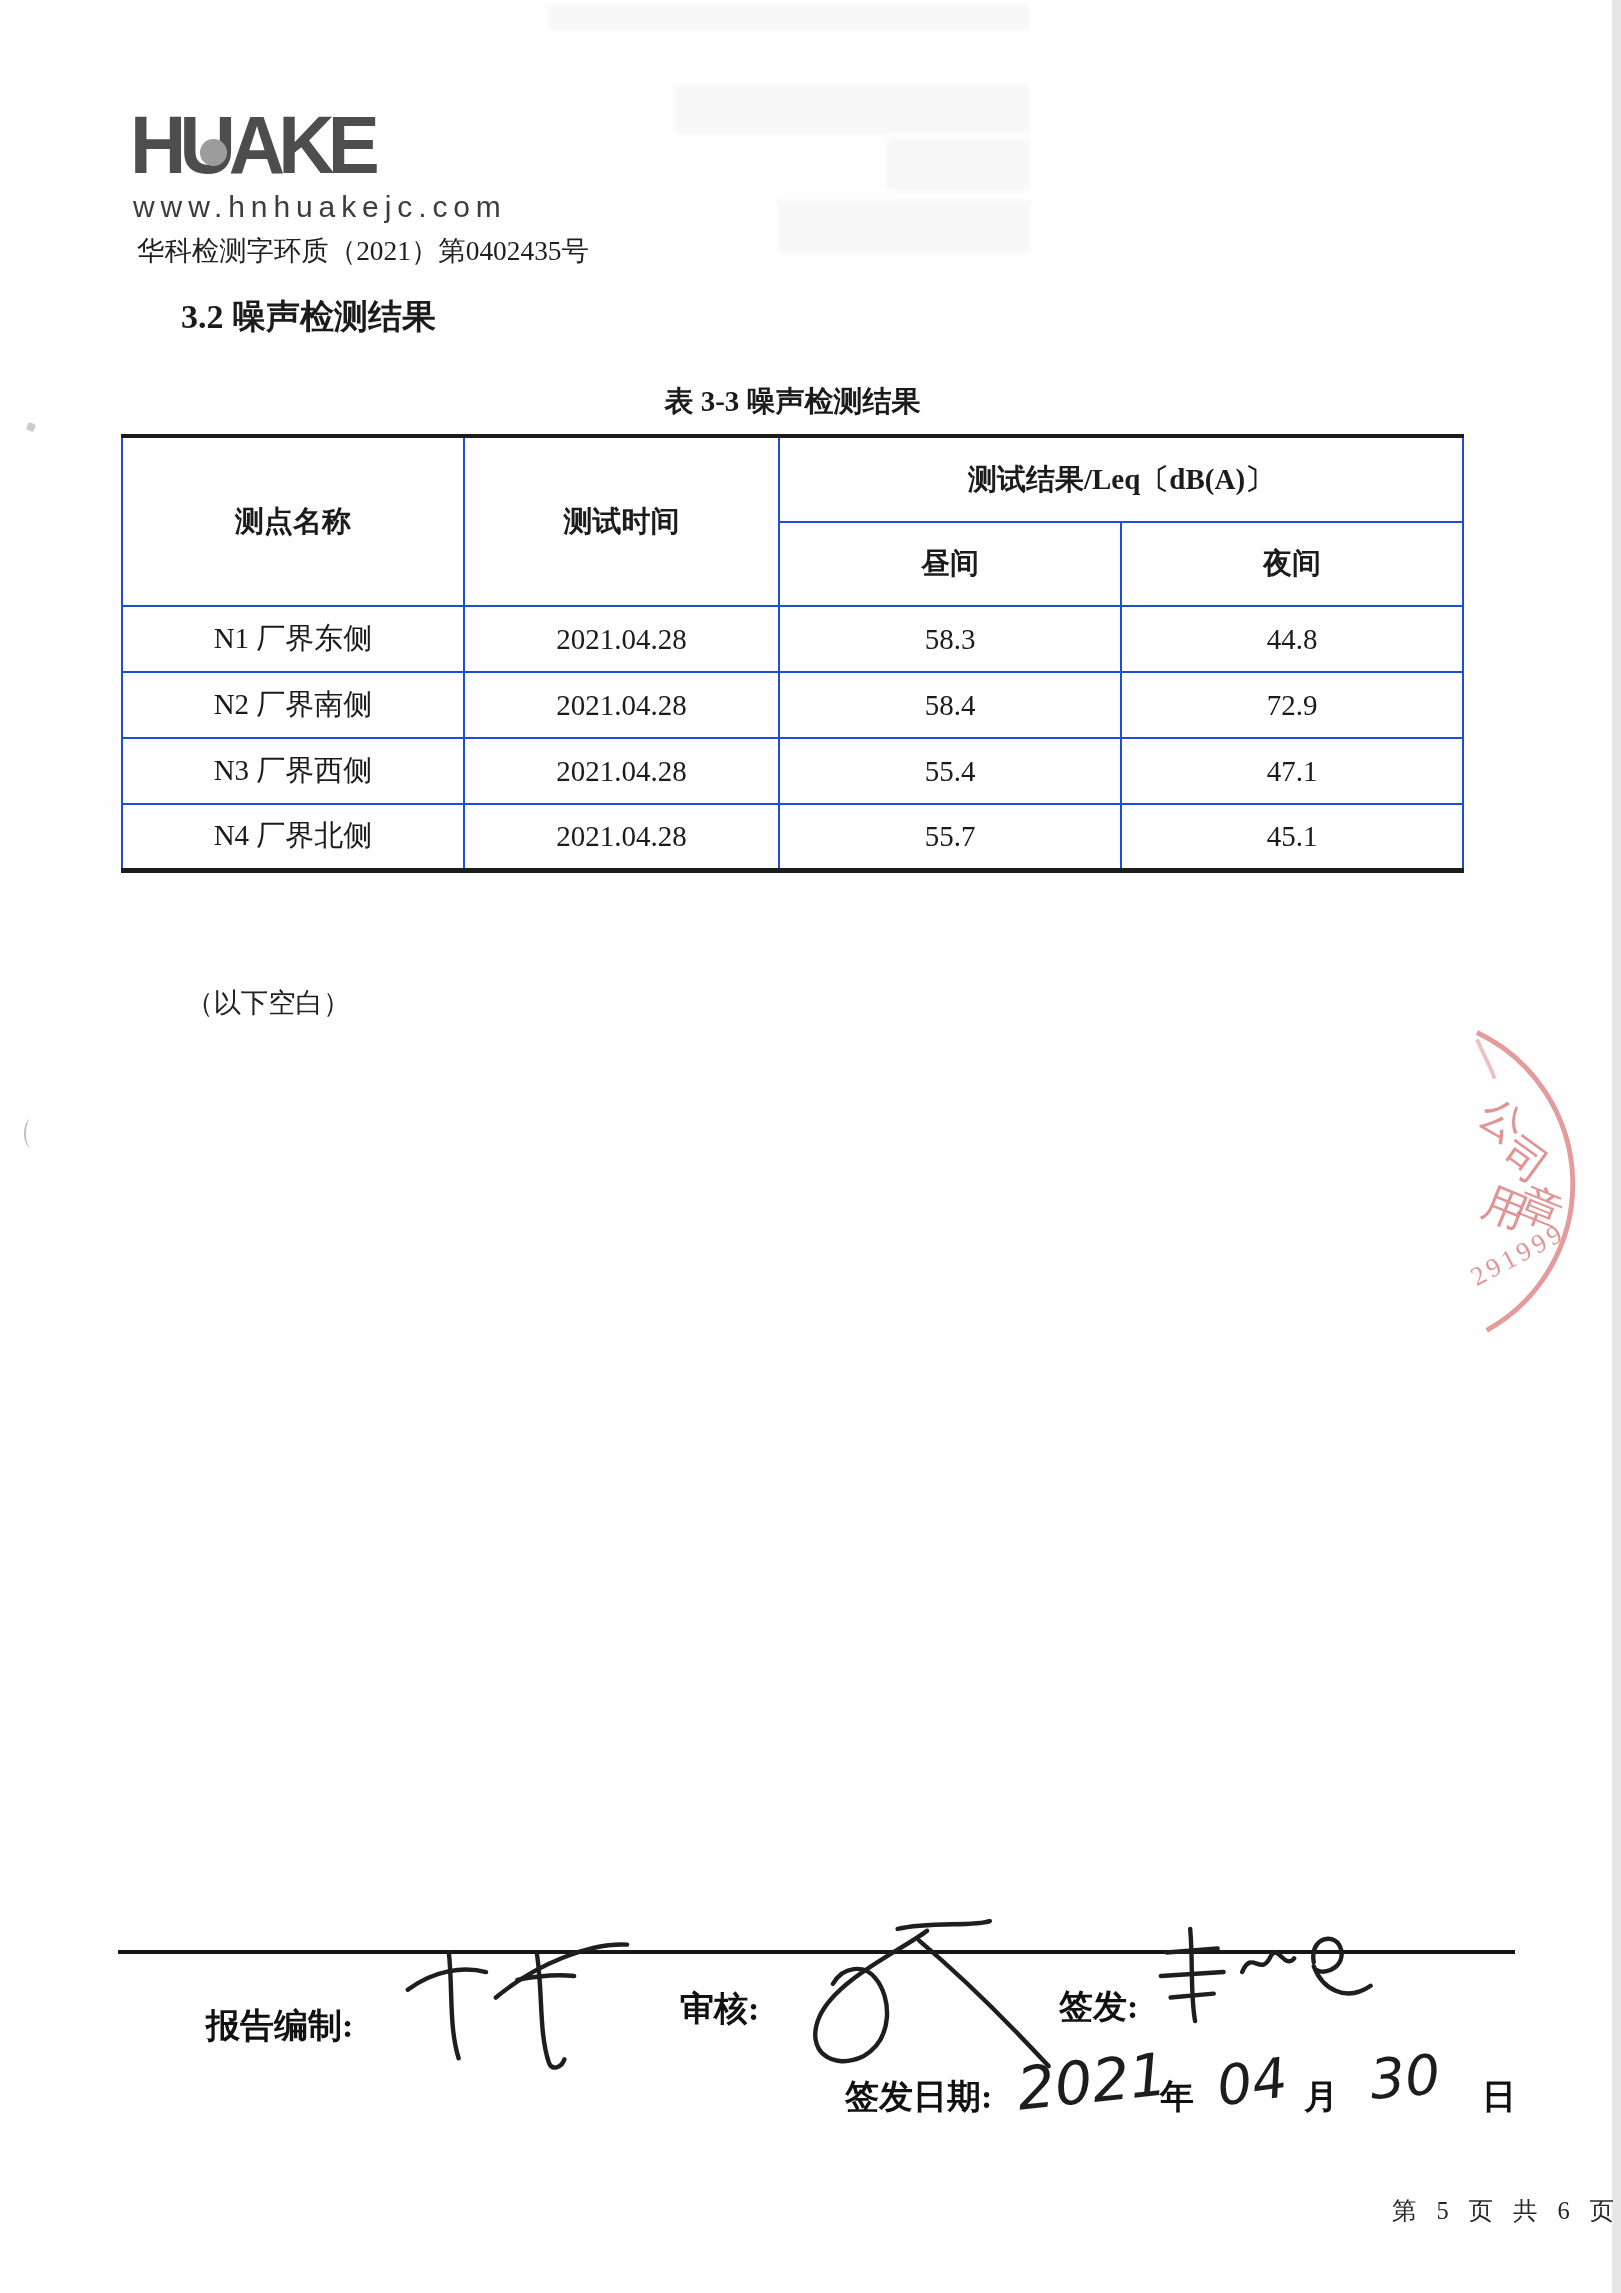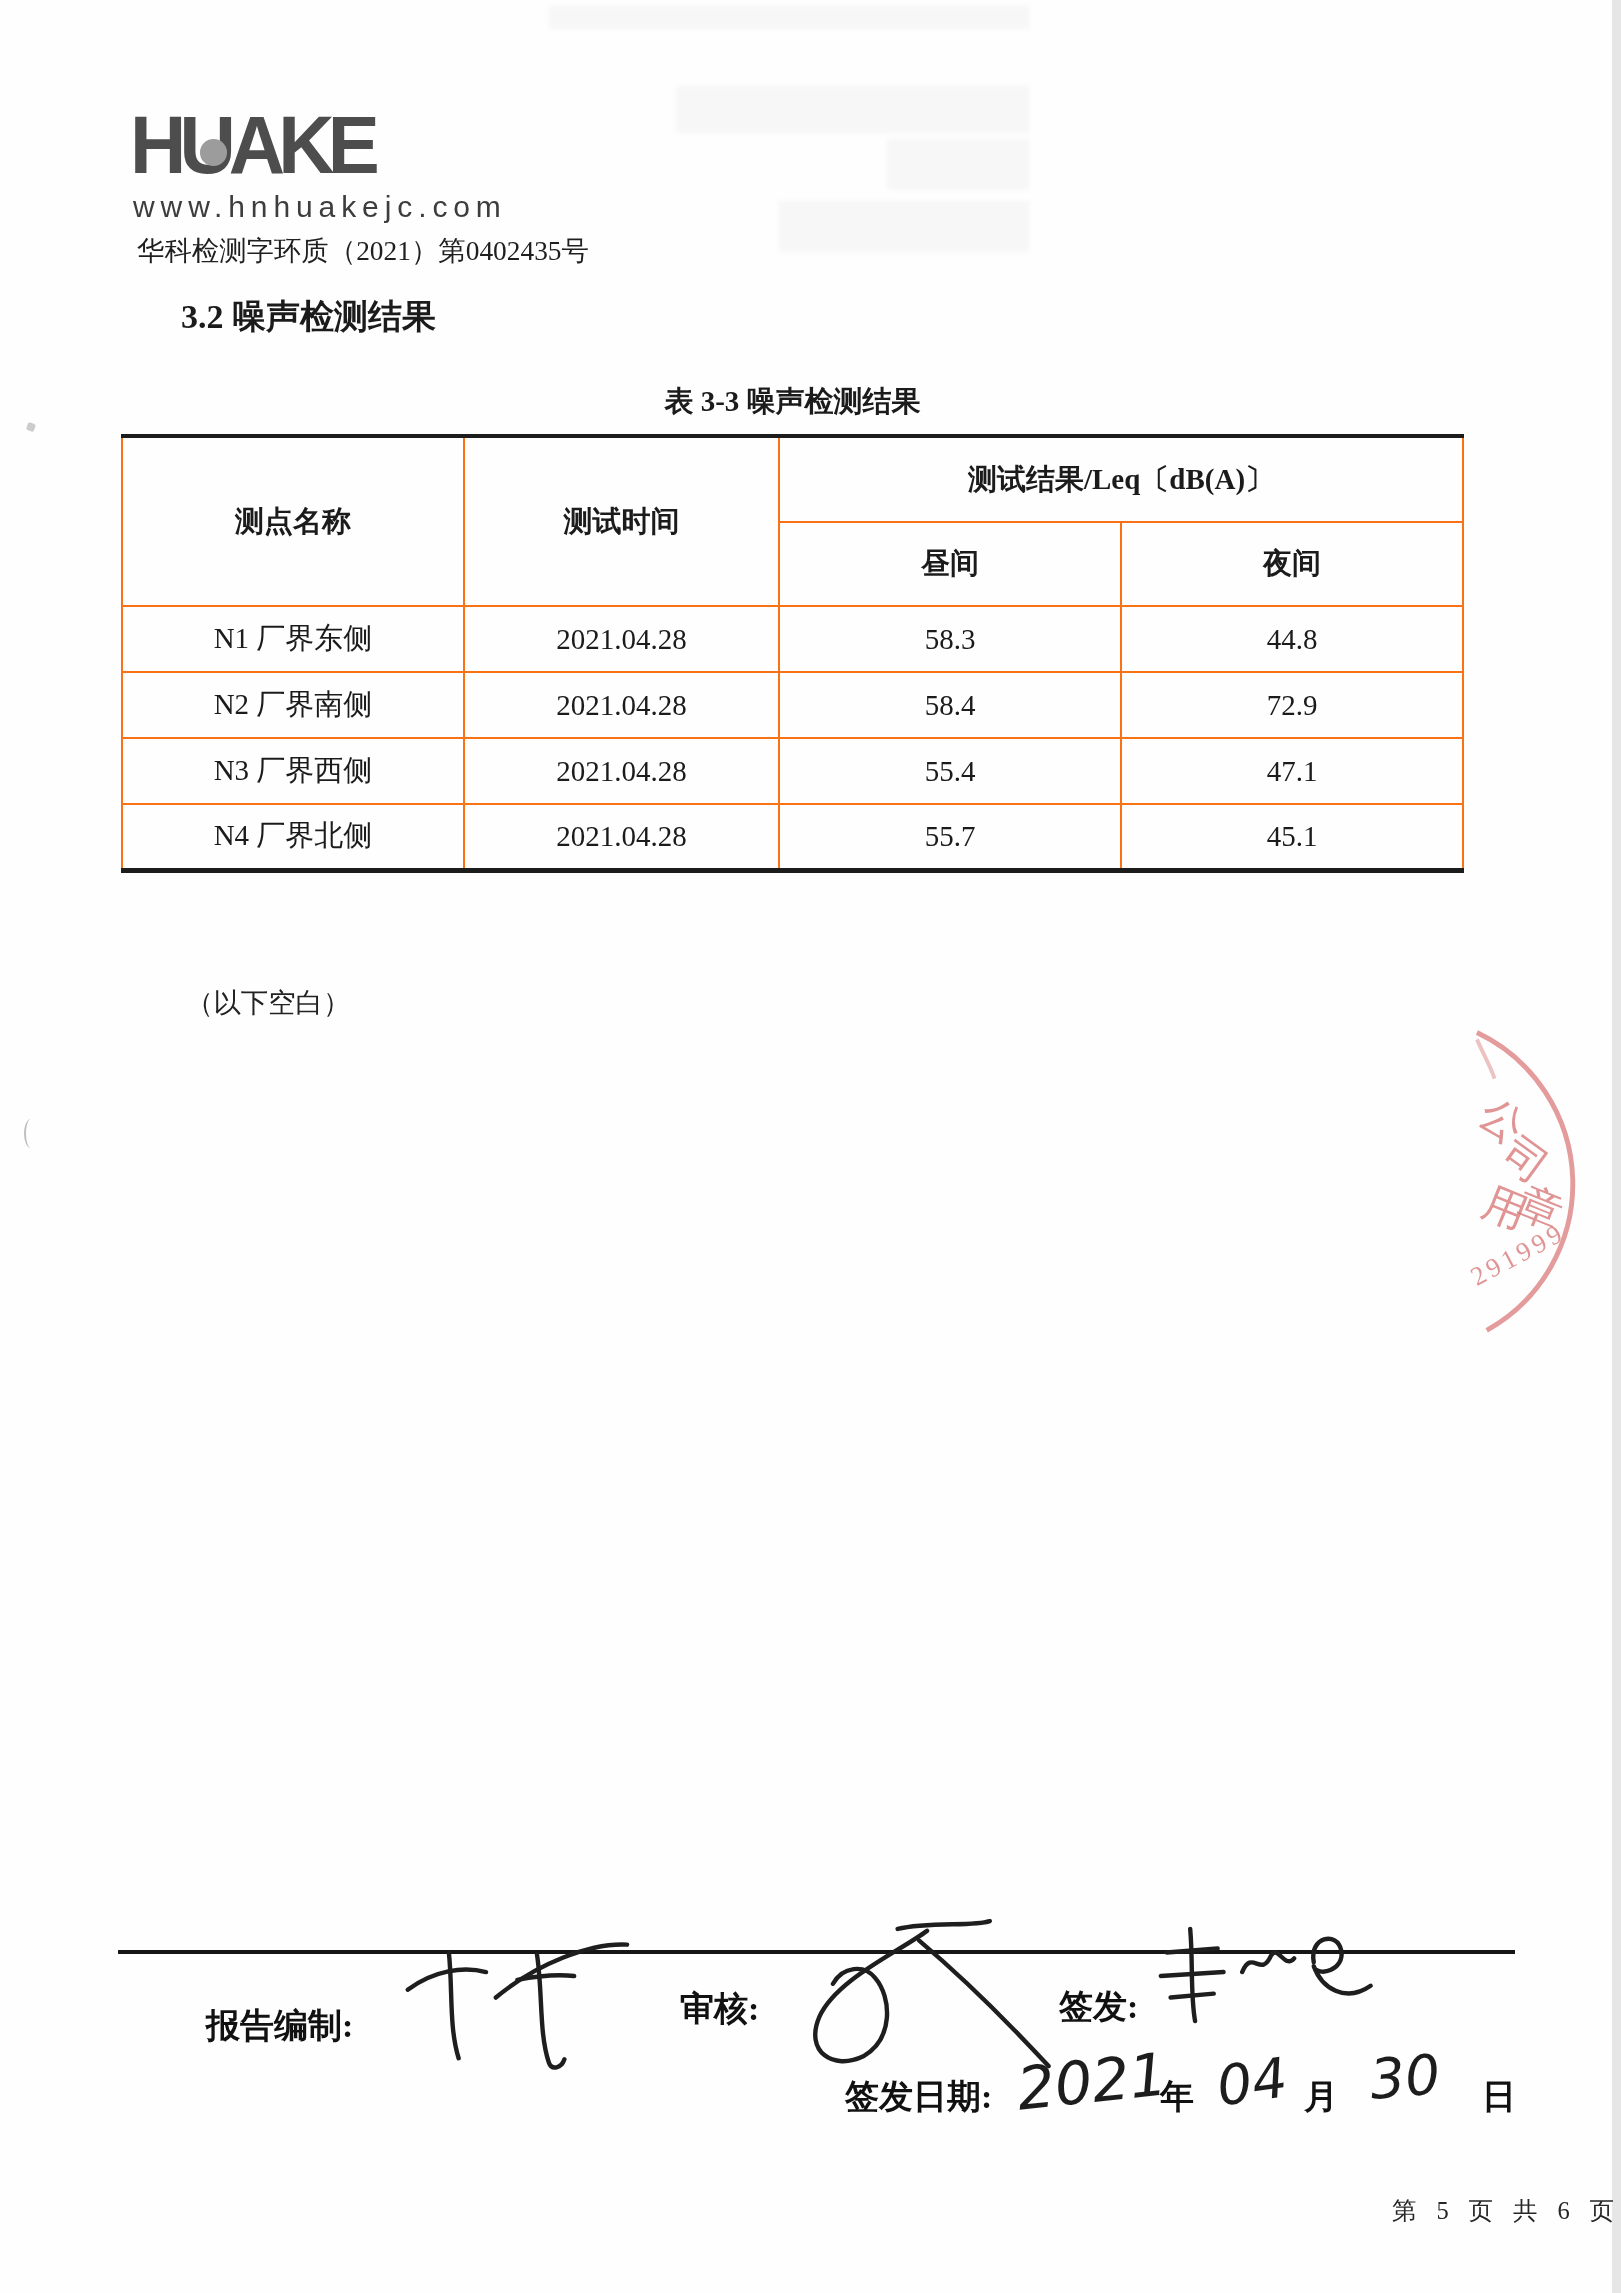--- a/index.html
+++ b/index.html
@@ -28,21 +28,21 @@
   
   .section-title{left:181px;top:294px;font-size:34px;font-weight:bold;}
   .table-caption{left:121px;top:382px;width:1343px;text-align:center;
     font-size:29px;font-weight:bold;}
   
   .tbl-wrap{left:121px;top:434px;width:1343px;}
   table.results{width:100%;border-collapse:collapse;table-layout:fixed;
     border-top:4.9px solid #1c1c1c;border-bottom:5.9px solid #1c1c1c;
     border-left:2.9px solid #1c1c1c;border-right:2.9px solid #1c1c1c;}
   table.results td,table.results th{
-    border:2px solid #f97316;text-align:center;vertical-align:middle;
+    border:2px solid #1d4ed8;text-align:center;vertical-align:middle;
     font-size:29px;font-weight:normal;padding:0;}
   table.results th{font-weight:bold;}
   tr.h1{height:86px;} tr.h2{height:84px;} tr.dr{height:66px;}
   .blank-note{left:186px;top:985px;font-size:27.4px;color:#222;}
   
   .stamp{left:1367px;top:1010px;}
   
   .sign-rule{left:118px;top:1950px;width:1397px;height:3.9px;background:#161616;}
   .sig-label{font-size:34px;font-weight:bold;color:#111;}
   .hand{font-family:"DejaVu Sans",sans-serif;font-style:italic;color:#1d1d1d;}

